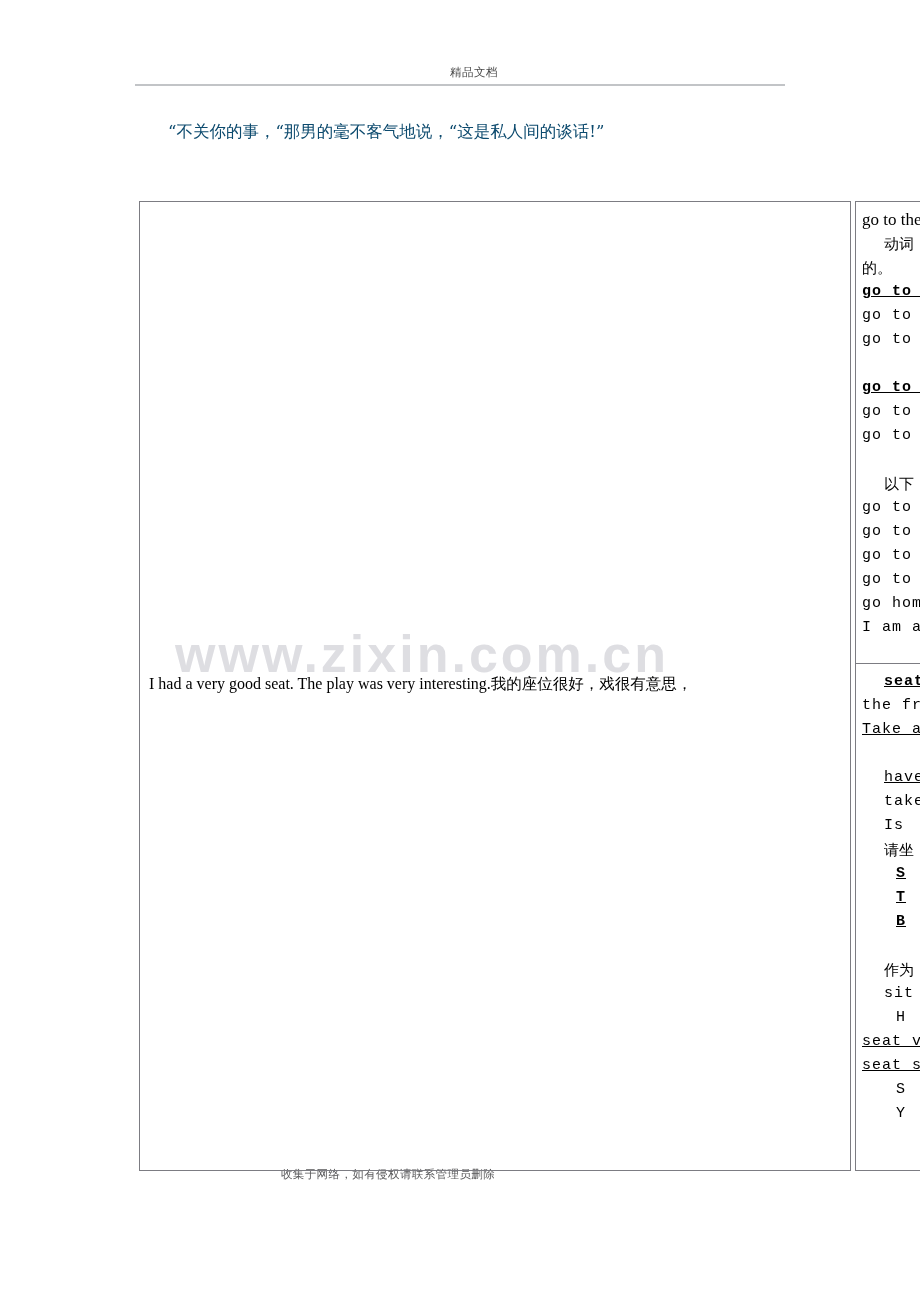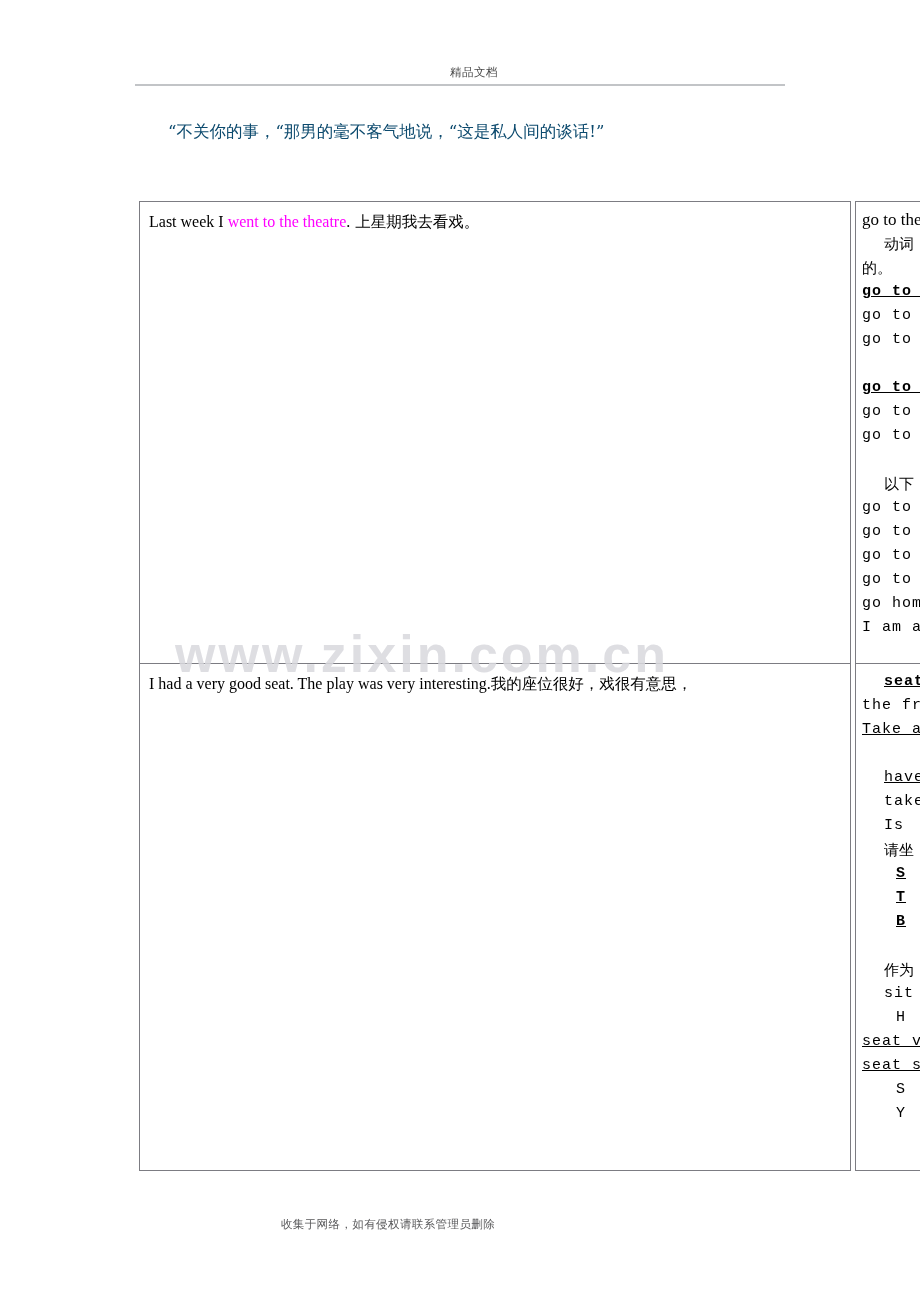--- a/index.html
+++ b/index.html
@@ -162,21 +162,21 @@
   .sline.bold { font-weight: bold; }
   .sline.uline { text-decoration: underline; }
   .sline.blank { height: 24px; }
   .indent1 { padding-left: 22px; }
   .indent2 { padding-left: 34px; }
 
   
   .page-footer {
     position: absolute;
     left: 0;
-    top: 1217px;
+    top: 1167px;
     width: 776px;
     text-align: center;
     font-family: "DejaVu Sans", sans-serif;
     font-size: 11.5px;
     color: #58585a;
     letter-spacing: 0.4px;
   }
 </style>
 </head>
 <body>
@@ -185,25 +185,20 @@
   <span class="hdr-text">精品文档</span>
 </div>
 <div class="header-rule"></div>
 
 <div class="intro-line">“不关你的事，“那男的毫不客气地说，“这是私人间的谈话!”</div>
 
 <div class="watermark">www.zixin.com.cn</div>
 
 <div class="doc-table">
 
-  <div class="row-1">
-    <div class="cell-text">
-      <span>Last week I </span><span class="highlight">went to the theatre</span><span>.</span><span class="cn"> 上星期我去看戏。</span>
-    </div>
-  </div>
 
   <div class="row-2">
     <div class="cell-text">
       <span>I had a very good seat. The play was very interesting.</span><span class="highlight"></span><span></span><span class="cn">我的座位很好，戏很有意思，</span>
     </div>
   </div>
 
 </div>
 
 <div class="side-col">

